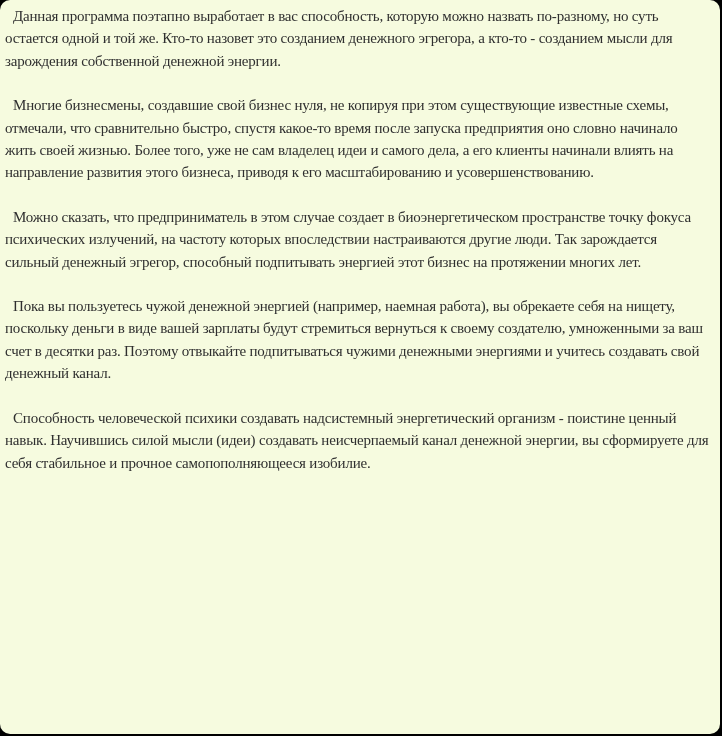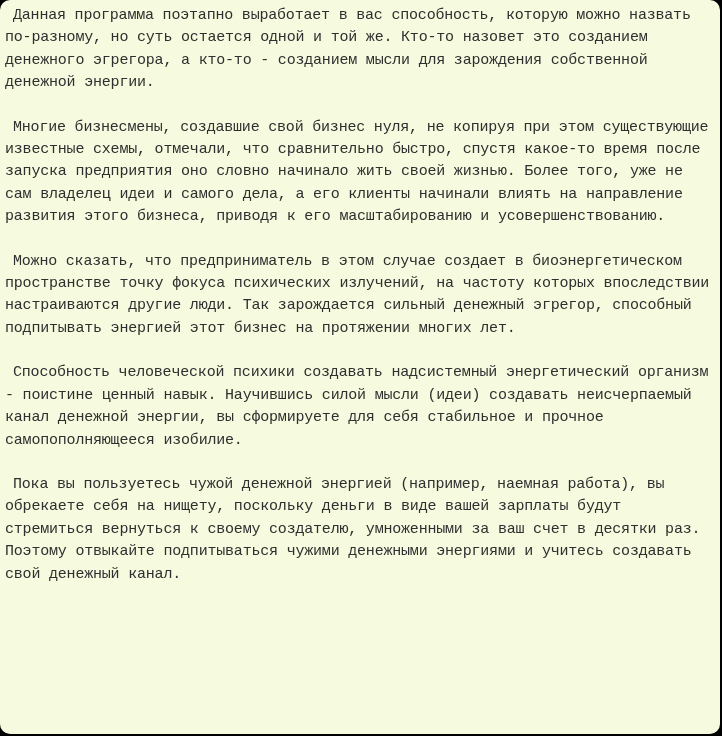--- a/index.html
+++ b/index.html
@@ -13,37 +13,37 @@
   .page {
     position: absolute;
     top: 0;
     left: 0;
     width: 720px;
     height: 734px;
     box-sizing: border-box;
     background: #f6fbdf;
     border-radius: 10px;
     padding: 5px 10px 0 5px;
-    font-family: Liberation Mono, monospace;
+    font-family: Liberation Serif, serif;
     font-size: 15px;
     line-height: 22.4px;
     letter-spacing: -0.2px;
     color: #2f2f2f;
     overflow: hidden;
   }
   .page p {
     margin: 0 0 22px 0;
     text-indent: 8px;
     hyphens: manual;
   }
 </style>
 </head>
 <body>
 
 <div class="page">
   <div>
     <p>Данная программа поэтапно выработает в вас способность, которую можно назвать по-разному, но суть остается одной и той же. Кто-то назовет это созданием денежного эгрегора, а кто-то - созданием мысли для зарождения собственной денежной энергии.</p>
     <p>Многие бизнесмены, создавшие свой бизнес нуля, не копируя при этом существующие известные схемы, отмечали, что сравнительно быстро, спустя какое-то время после запуска предприятия оно словно начинало жить своей жизнью. Более того, уже не сам владелец идеи и самого дела, а его клиенты начинали влиять на направление развития этого бизнеса, приводя к его масштабированию и усовершенствованию.</p>
     <p>Можно сказать, что предприниматель в этом случае создает в биоэнергетическом пространстве точку фокуса психических излучений, на частоту которых впоследствии настраиваются другие люди. Так зарождается сильный денежный эгрегор, способный подпитывать энергией этот бизнес на протяжении многих лет.</p>
+    <p>Пока вы пользуетесь чужой денежной энергией (например, наемная работа), вы обрекаете себя на нищету, поскольку деньги в виде вашей зарплаты будут стремиться вернуться к своему создателю, умноженными за ваш счет в десятки раз. Поэтому отвыкайте подпитываться чужими денежными энергиями и учитесь создавать свой денежный канал.</p>
     <p>Способность человеческой психики создавать надсистемный энергетический организм - поистине ценный навык. Научившись силой мысли (идеи) создавать неисчерпаемый канал денежной энергии, вы сформируете для себя стабильное и прочное самопополняющееся изобилие.</p>
-    <p>Пока вы пользуетесь чужой денежной энергией (например, наемная работа), вы обрекаете себя на нищету, поскольку деньги в виде вашей зарплаты будут стремиться вернуться к своему создателю, умноженными за ваш счет в десятки раз. Поэтому отвыкайте подпитываться чужими денежными энергиями и учитесь создавать свой денежный канал.</p>
   </div>
 </div>
 
 </body></html>

